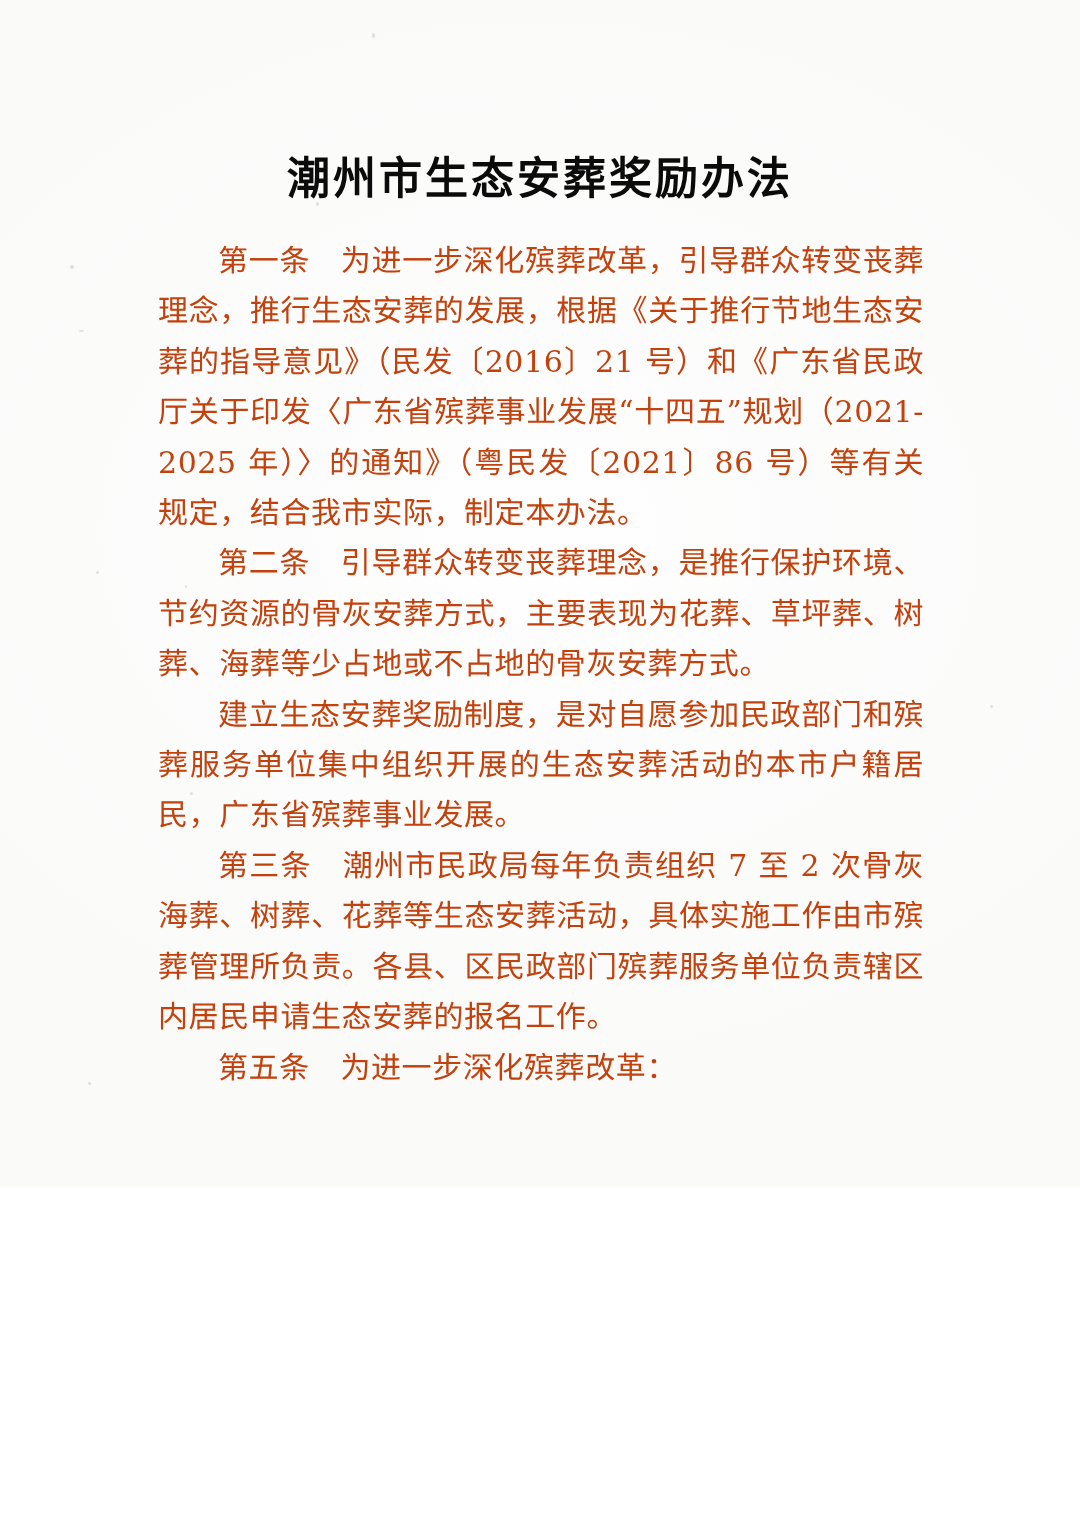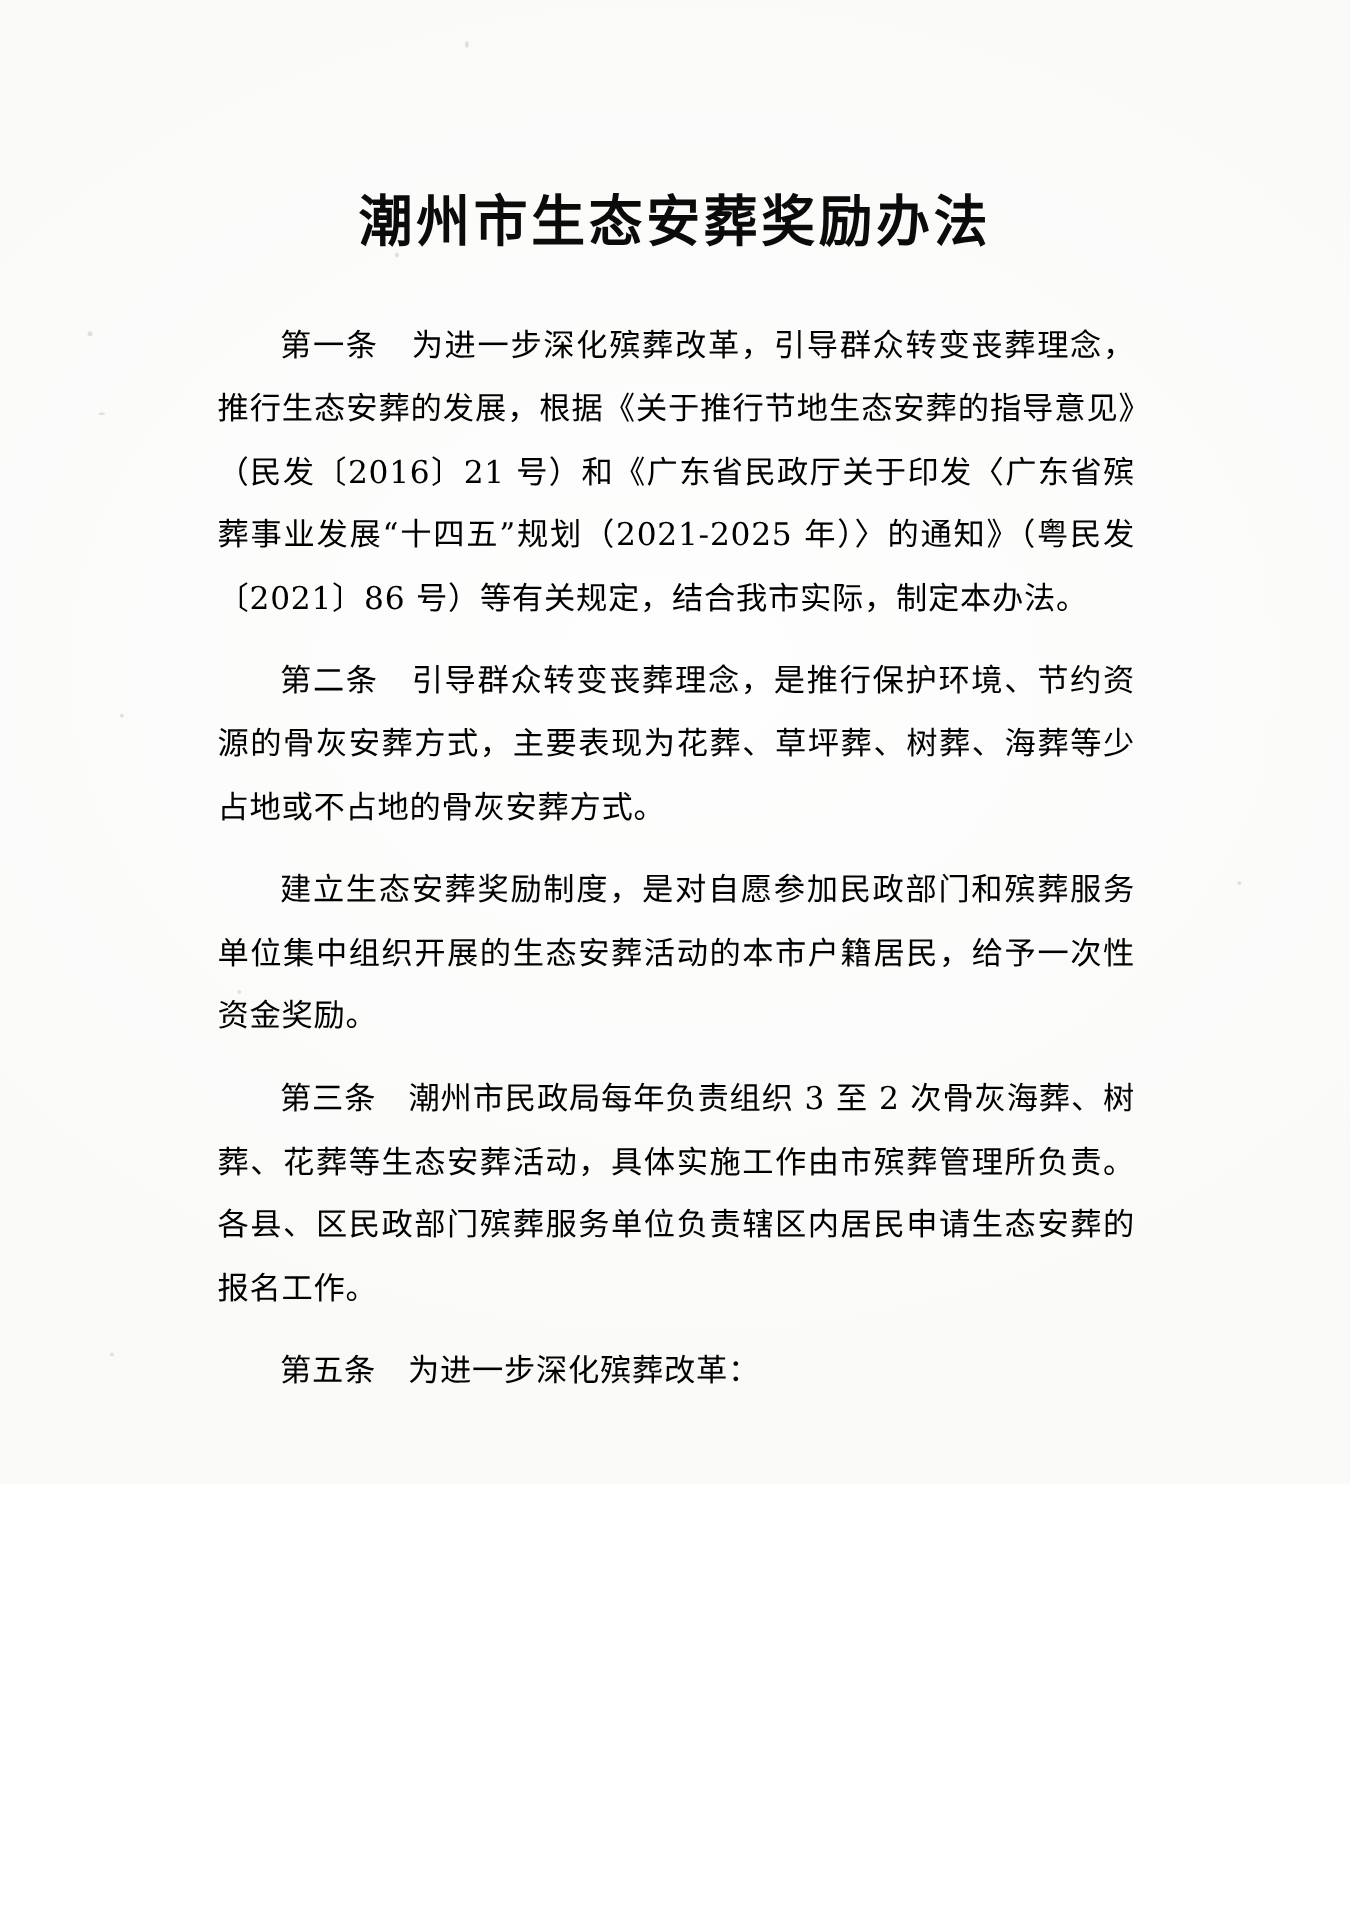--- a/index.html
+++ b/index.html
@@ -54,29 +54,29 @@
 
   
   .body-text {
     position: absolute;
     top: 236px;
     left: 158px;
     width: 766px;
     color: #1b1b1b;
   }
   .para {
-    margin: 16px;
-    font-size: 25px;
+    margin: 0;
+    font-size: 30px;
     line-height: 50.4px;
     letter-spacing: 0.6px;
     text-align: justify;
     text-justify: inter-character;
     text-align-last: left;
     word-break: break-all;
-    color: #000000;
+    color: #c2410c;
   }
   .para.indent {
     text-indent: 2em;
   }
 
   
   .page-number {
     position: absolute;
     left: 905px;
     top: 1404px;
@@ -103,20 +103,20 @@
   <div class="speck" style="left:190px; top:792px; width:3px; height:3px;"></div>
   <div class="speck" style="left:88px; top:1082px; width:3px; height:3px;"></div>
   <div class="speck" style="left:990px; top:705px; width:3px; height:3px;"></div>
   <div class="speck" style="left:1010px; top:1190px; width:3px; height:4px;"></div>
 
   <h1 class="doc-title">潮州市生态安葬奖励办法</h1>
 
   <div class="body-text">
     <p class="para indent">第一条　为进一步深化殡葬改革，引导群众转变丧葬理念，推行生态安葬的发展，根据《关于推行节地生态安葬的指导意见》（民发〔2016〕21 号）和《广东省民政厅关于印发〈广东省殡葬事业发展“十四五”规划（2021-2025 年）〉的通知》（粤民发〔2021〕86 号）等有关规定，结合我市实际，制定本办法。</p>
     <p class="para indent">第二条　引导群众转变丧葬理念，是推行保护环境、节约资源的骨灰安葬方式，主要表现为花葬、草坪葬、树葬、海葬等少占地或不占地的骨灰安葬方式。</p>
-    <p class="para indent">建立生态安葬奖励制度，是对自愿参加民政部门和殡葬服务单位集中组织开展的生态安葬活动的本市户籍居民，给予一次性资金奖励。</p>
-    <p class="para indent">第三条　潮州市民政局每年负责组织 3 至 2 次骨灰海葬、树葬、花葬等生态安葬活动，具体实施工作由市殡葬管理所负责。各县、区民政部门殡葬服务单位负责辖区内居民申请生态安葬的报名工作。</p>
+    <p class="para indent">建立生态安葬奖励制度，是对自愿参加民政部门和殡葬服务单位集中组织开展的生态安葬活动的本市户籍居民，广东省殡葬事业发展。</p>
+    <p class="para indent">第三条　潮州市民政局每年负责组织 7 至 2 次骨灰海葬、树葬、花葬等生态安葬活动，具体实施工作由市殡葬管理所负责。各县、区民政部门殡葬服务单位负责辖区内居民申请生态安葬的报名工作。</p>
     <p class="para indent">第五条　为进一步深化殡葬改革：</p>
   </div>
 
   <div class="page-number">1</div>
 
 </div>
 
 </body></html>

